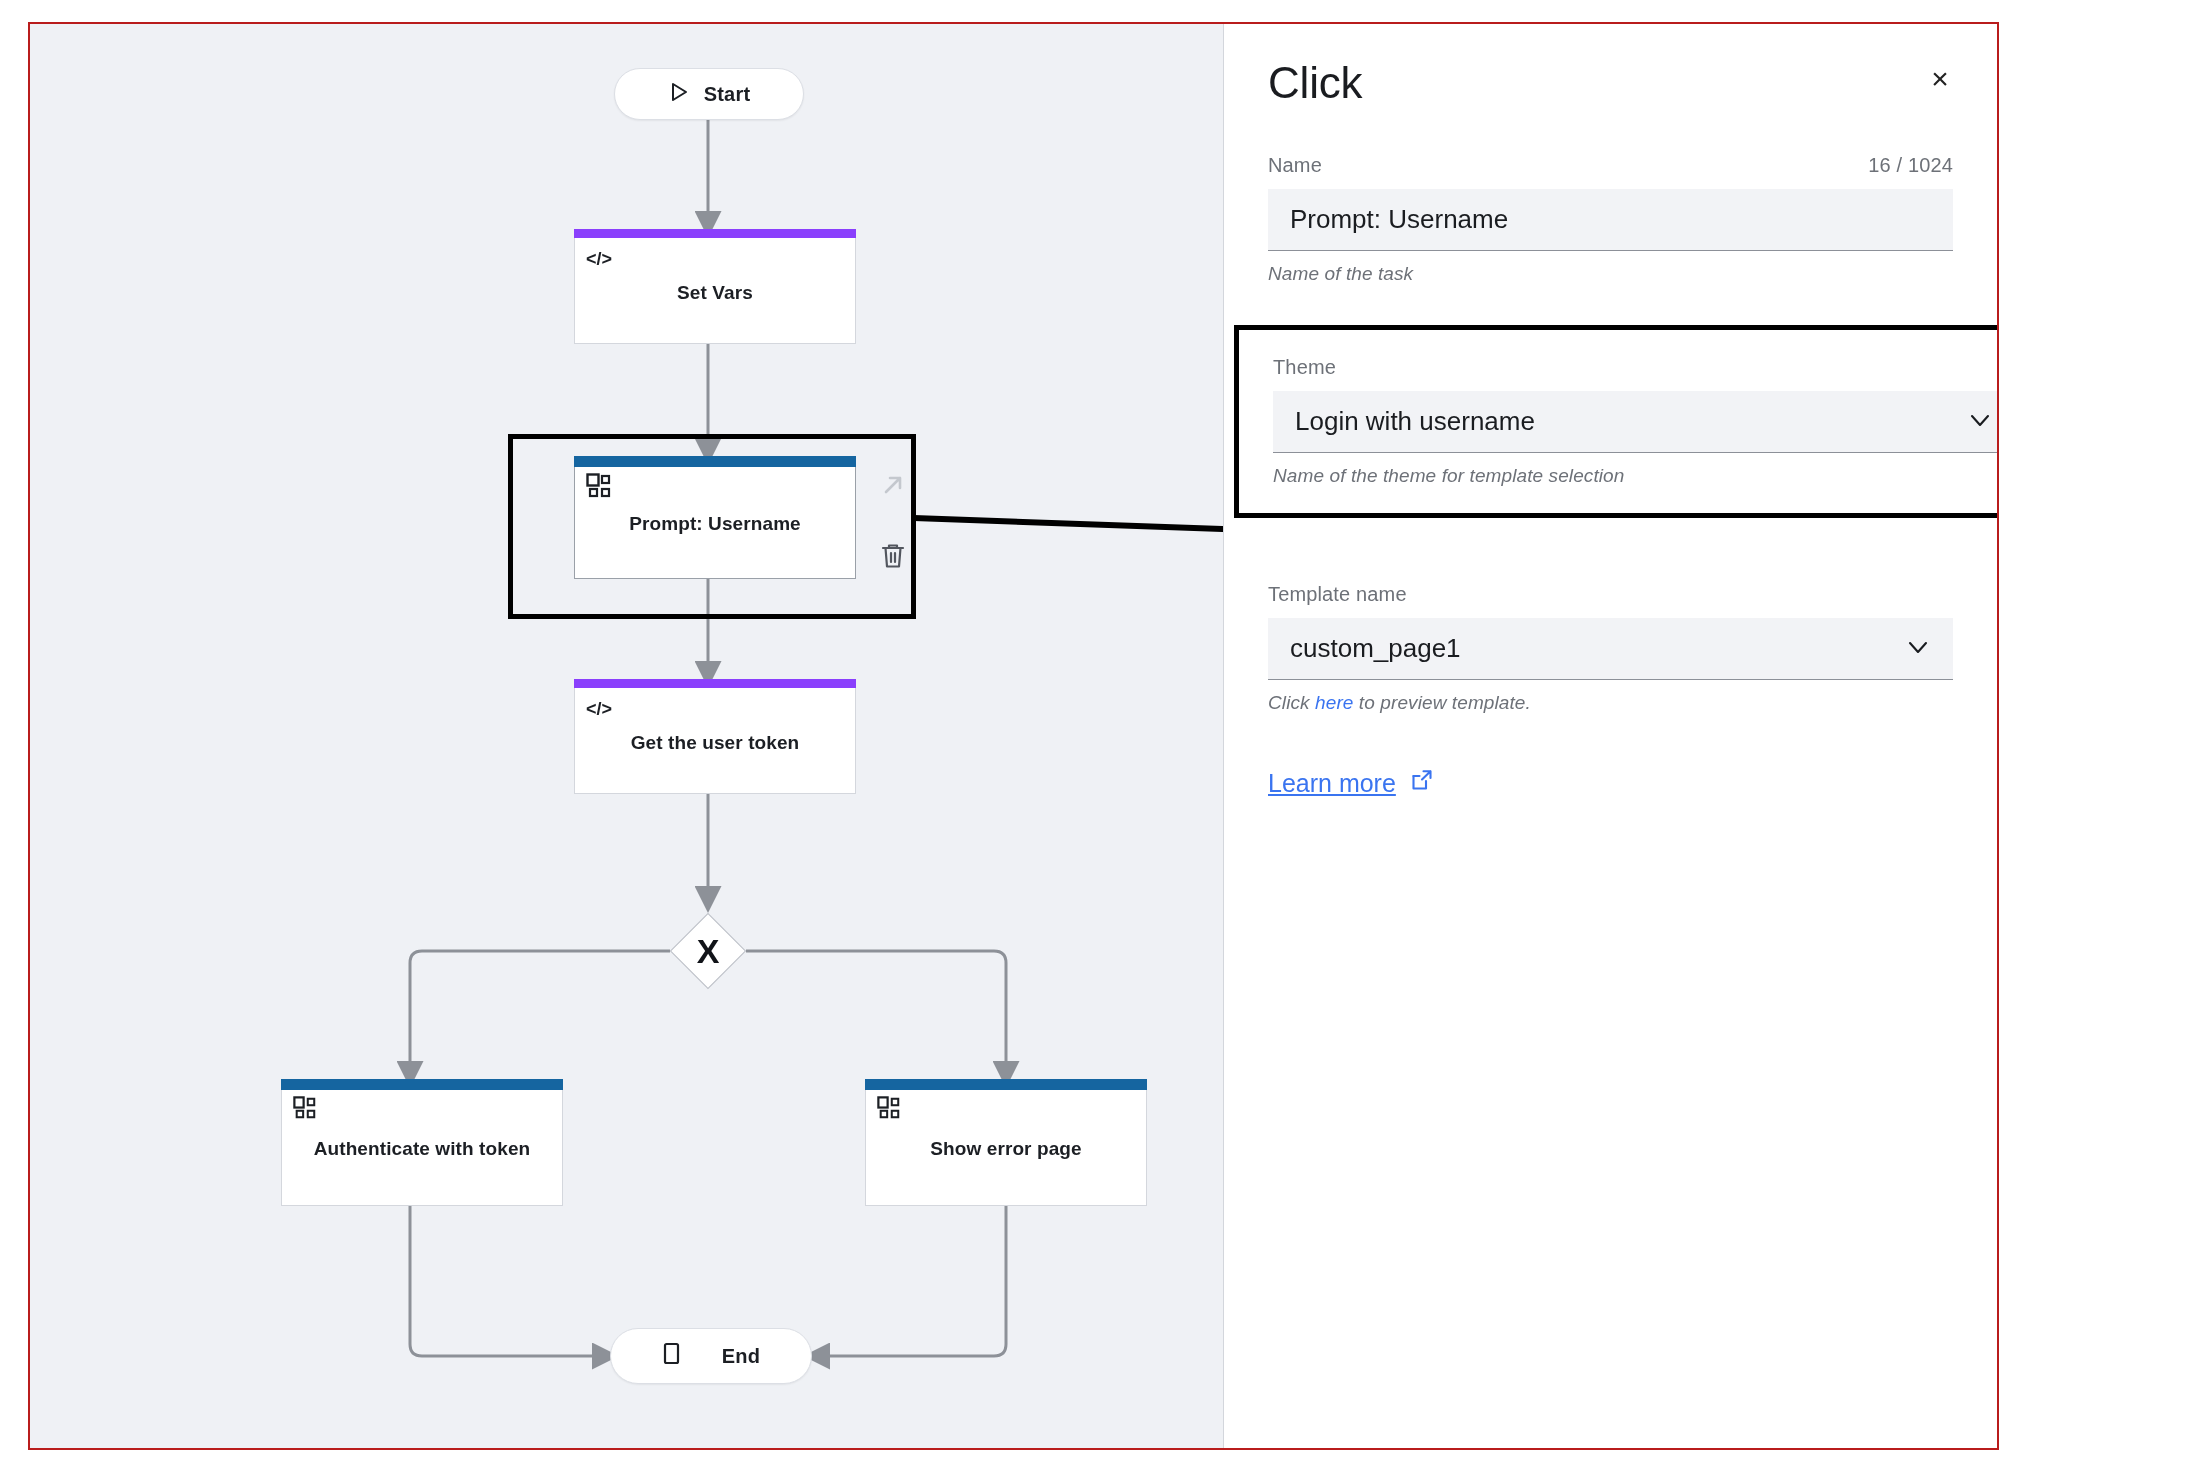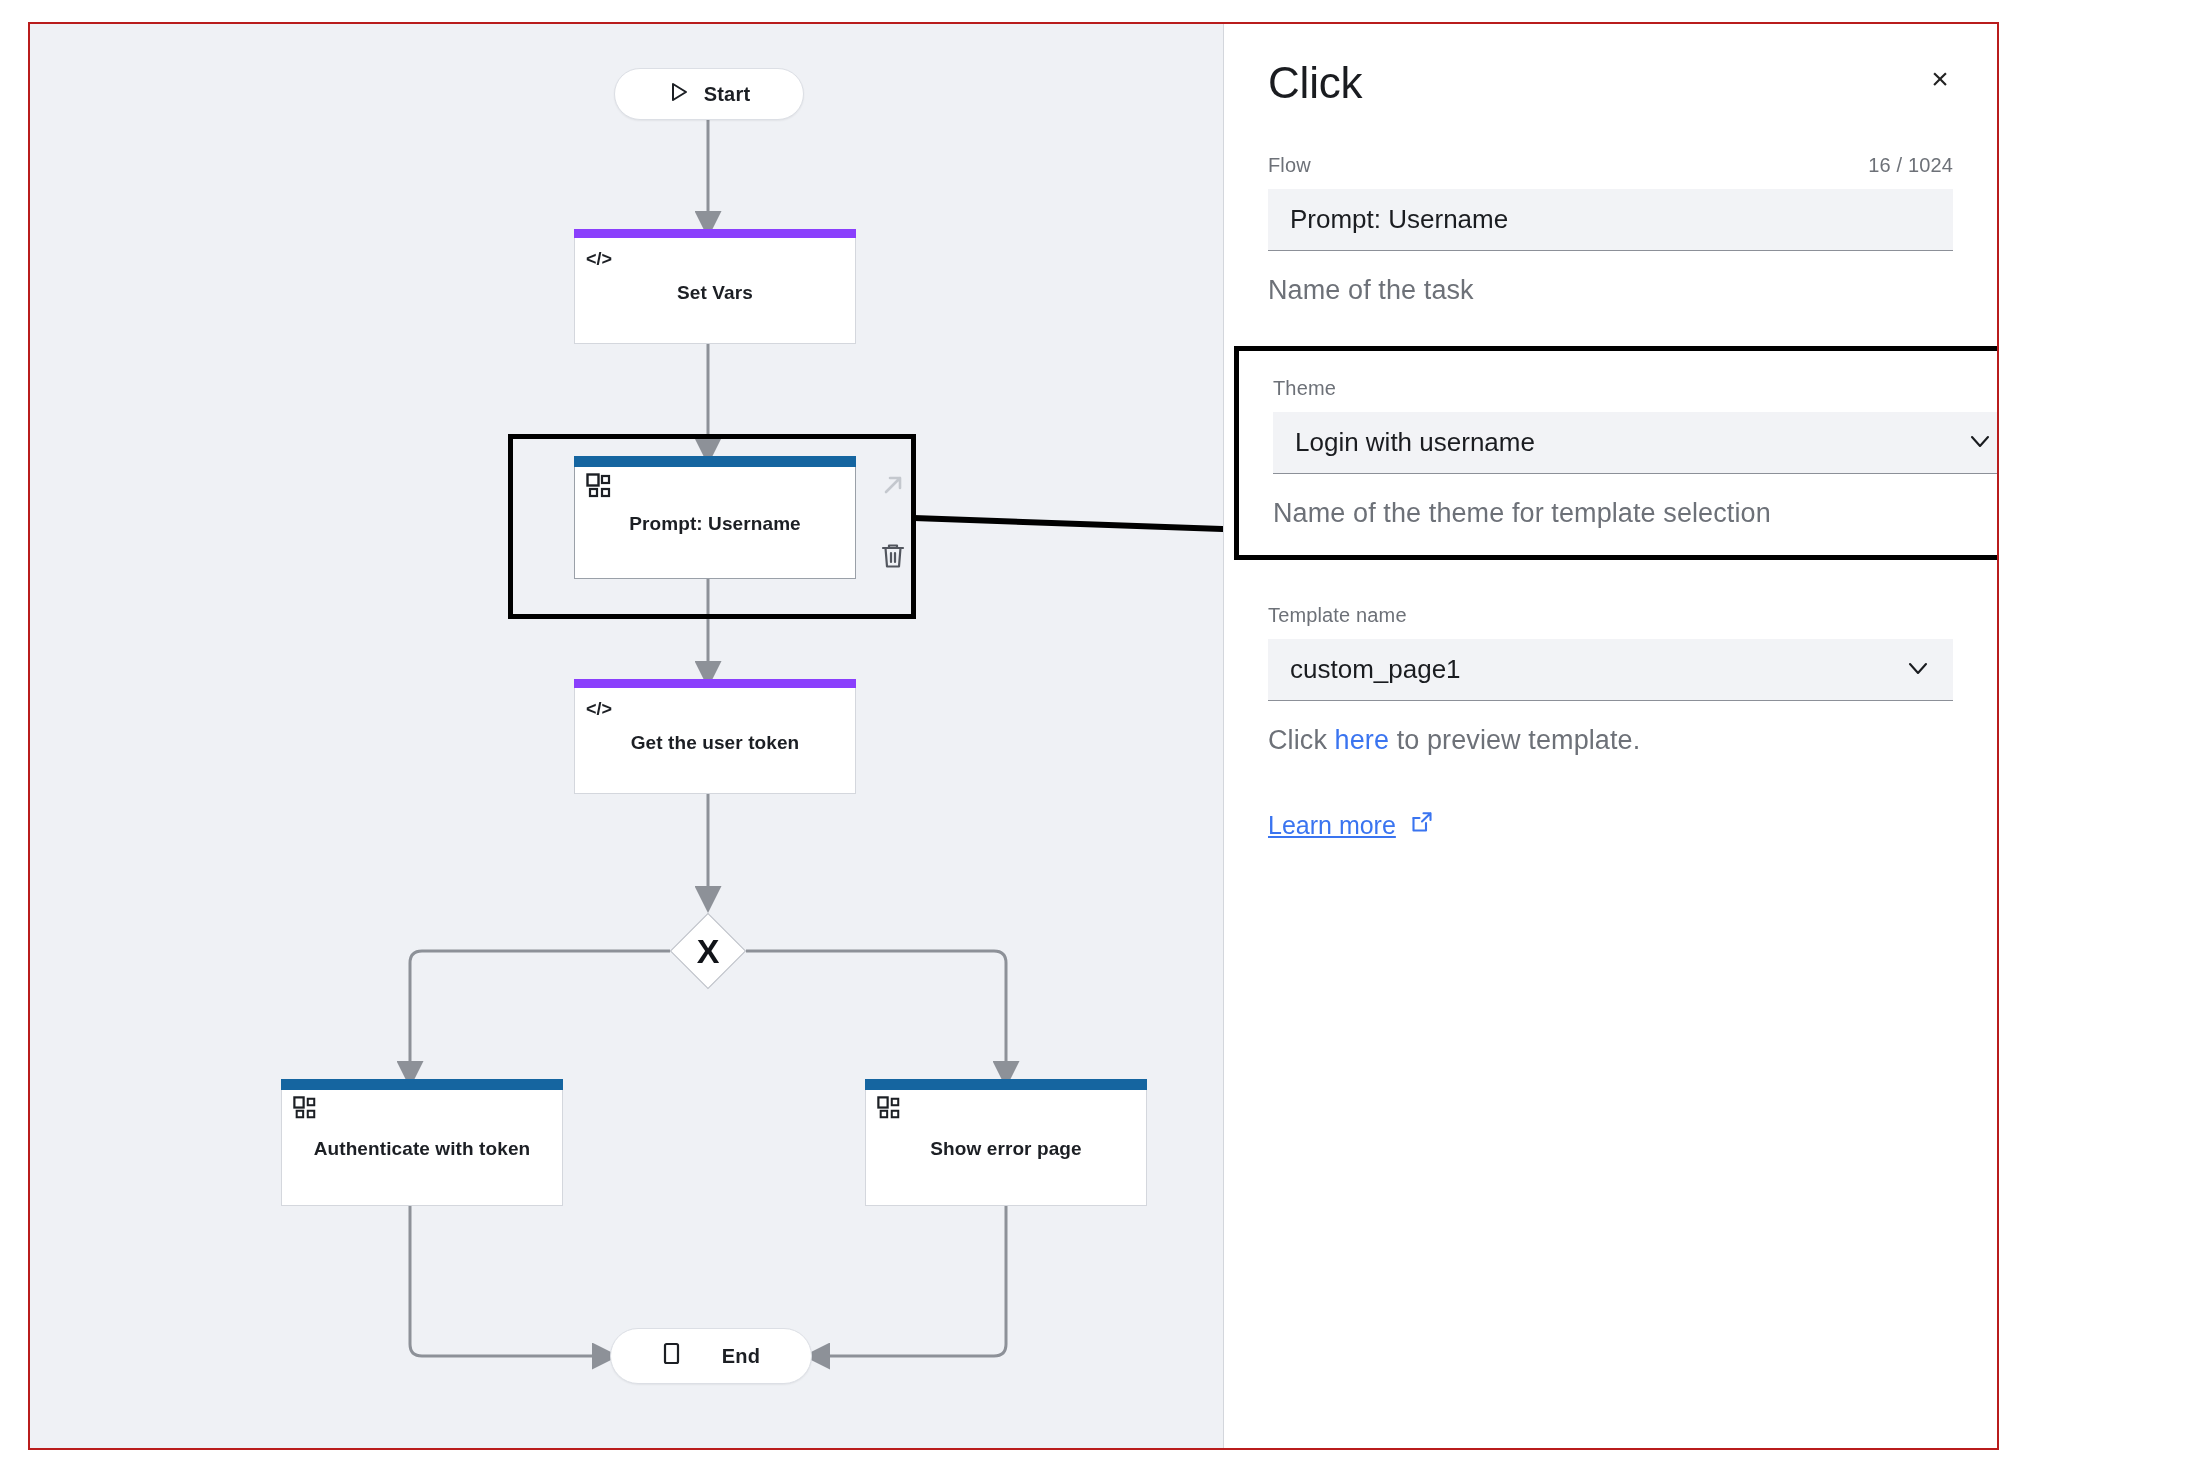--- a/index.html
+++ b/index.html
@@ -197,24 +197,25 @@
     align-items: center;
     justify-content: space-between;
     padding: 0 22px;
     cursor: pointer;
   }
   .carbon-select .sel-value {
     font-size: 26px;
     color: #1a1c20;
   }
   .helper-text {
-    margin-top: 24px;
-    font-size: 27px;
+    margin-top: 12px;
+    font-size: 19px;
     color: #6d7178;
     letter-spacing: .1px;
+    font-style: italic;
   }
   .helper-text a, .link-inline {
     color: #3a74f0;
     text-decoration: none;
   }
 
   
   #theme-highlight {
     position: absolute;
     left: -34px;
@@ -399,21 +400,21 @@
   <div id="panel">
 
     <div id="panel-title">Click</div>
 
     <button id="panel-close">×</button>
 
 
     
     <div class="field-block">
       <div class="field-row">
-        <span class="field-label">Flow</span>
+        <span class="field-label">Name</span>
         <span class="field-counter">16 / 1024</span>
       </div>
       <div class="carbon-input">Prompt: Username</div>
       <div class="helper-text">Name of the task</div>
     </div>
 
     
     <div id="theme-block-spacer">
       <div id="theme-highlight">
         <div class="field-label">Theme</div>

